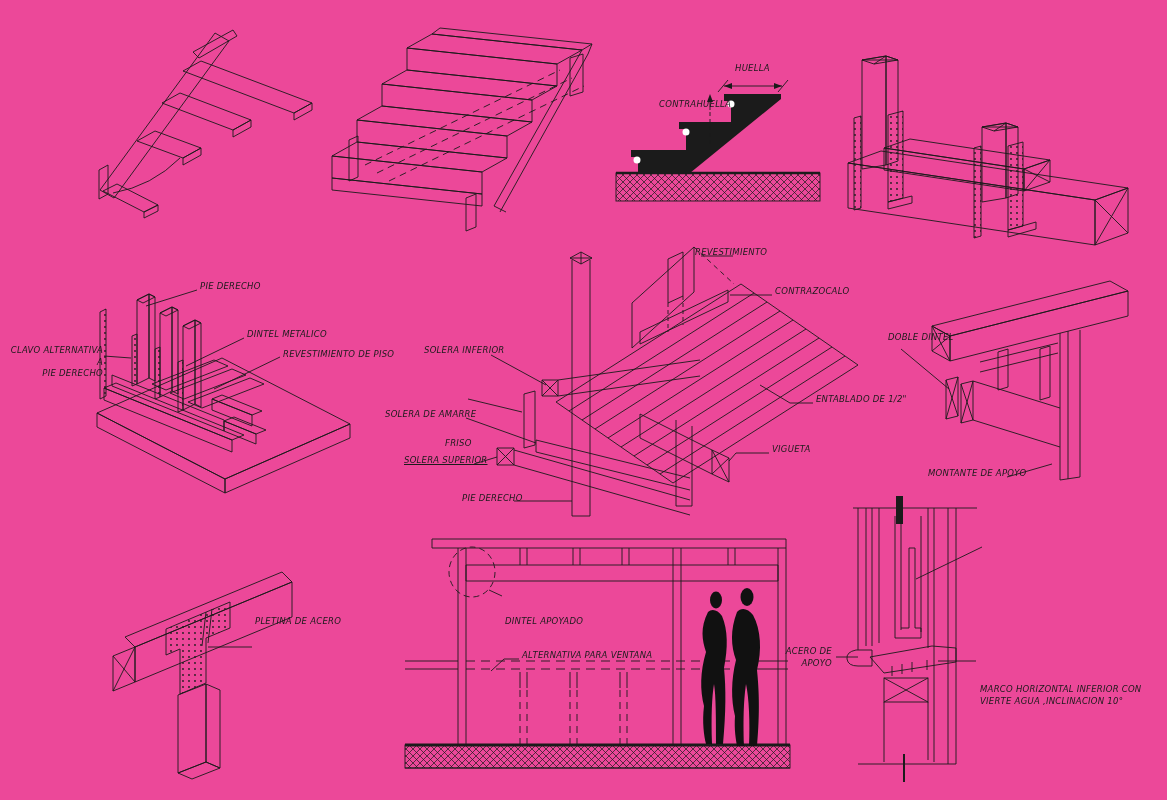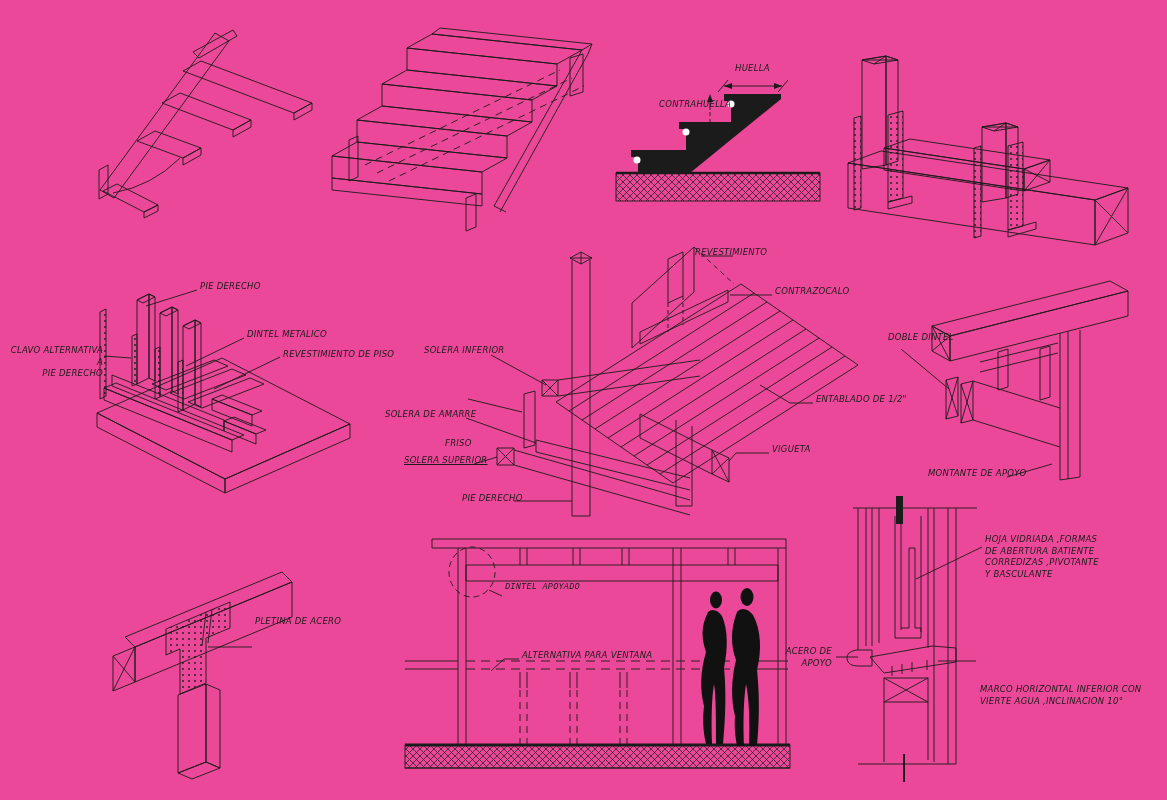--- a/index.html
+++ b/index.html
@@ -309,25 +309,21 @@
   <div class="label" style="left:404px;top:455px;text-decoration:underline;">SOLERA SUPERIOR</div>
   <div class="label" style="left:462px;top:493px;">PIE DERECHO</div>
   <div class="label" style="left:816px;top:394px;">ENTABLADO DE 1/2"</div>
   <div class="label" style="left:772px;top:444px;">VIGUETA</div>
 
   <div class="label" style="left:888px;top:332px;">DOBLE DINTEL</div>
   <div class="label" style="left:928px;top:468px;">MONTANTE DE APOYO</div>
 
   <div class="label" style="left:255px;top:616px;">PLETINA DE ACERO</div>
 
-  <div class="label" style="left:505px;top:582px;font-family:Liberation Mono, monospace;">DINTEL APOYADO</div>
+  <div class="label" style="left:505px;top:616px;">DINTEL APOYADO</div>
   <div class="label" style="left:522px;top:650px;font-style:italic;">ALTERNATIVA PARA VENTANA</div>
 
-  <div class="label" style="left:985px;top:534px;">HOJA VIDRIADA ,FORMAS
-DE ABERTURA BATIENTE
-CORREDIZAS ,PIVOTANTE
-Y BASCULANTE</div>
   <div class="label r" style="left:772px;top:646px;width:60px;">ACERO DE
 APOYO</div>
   <div class="label" style="left:980px;top:684px;">MARCO HORIZONTAL INFERIOR CON
 VIERTE AGUA ,INCLINACION 10°</div>
 
 </div>
 
 </body></html>

